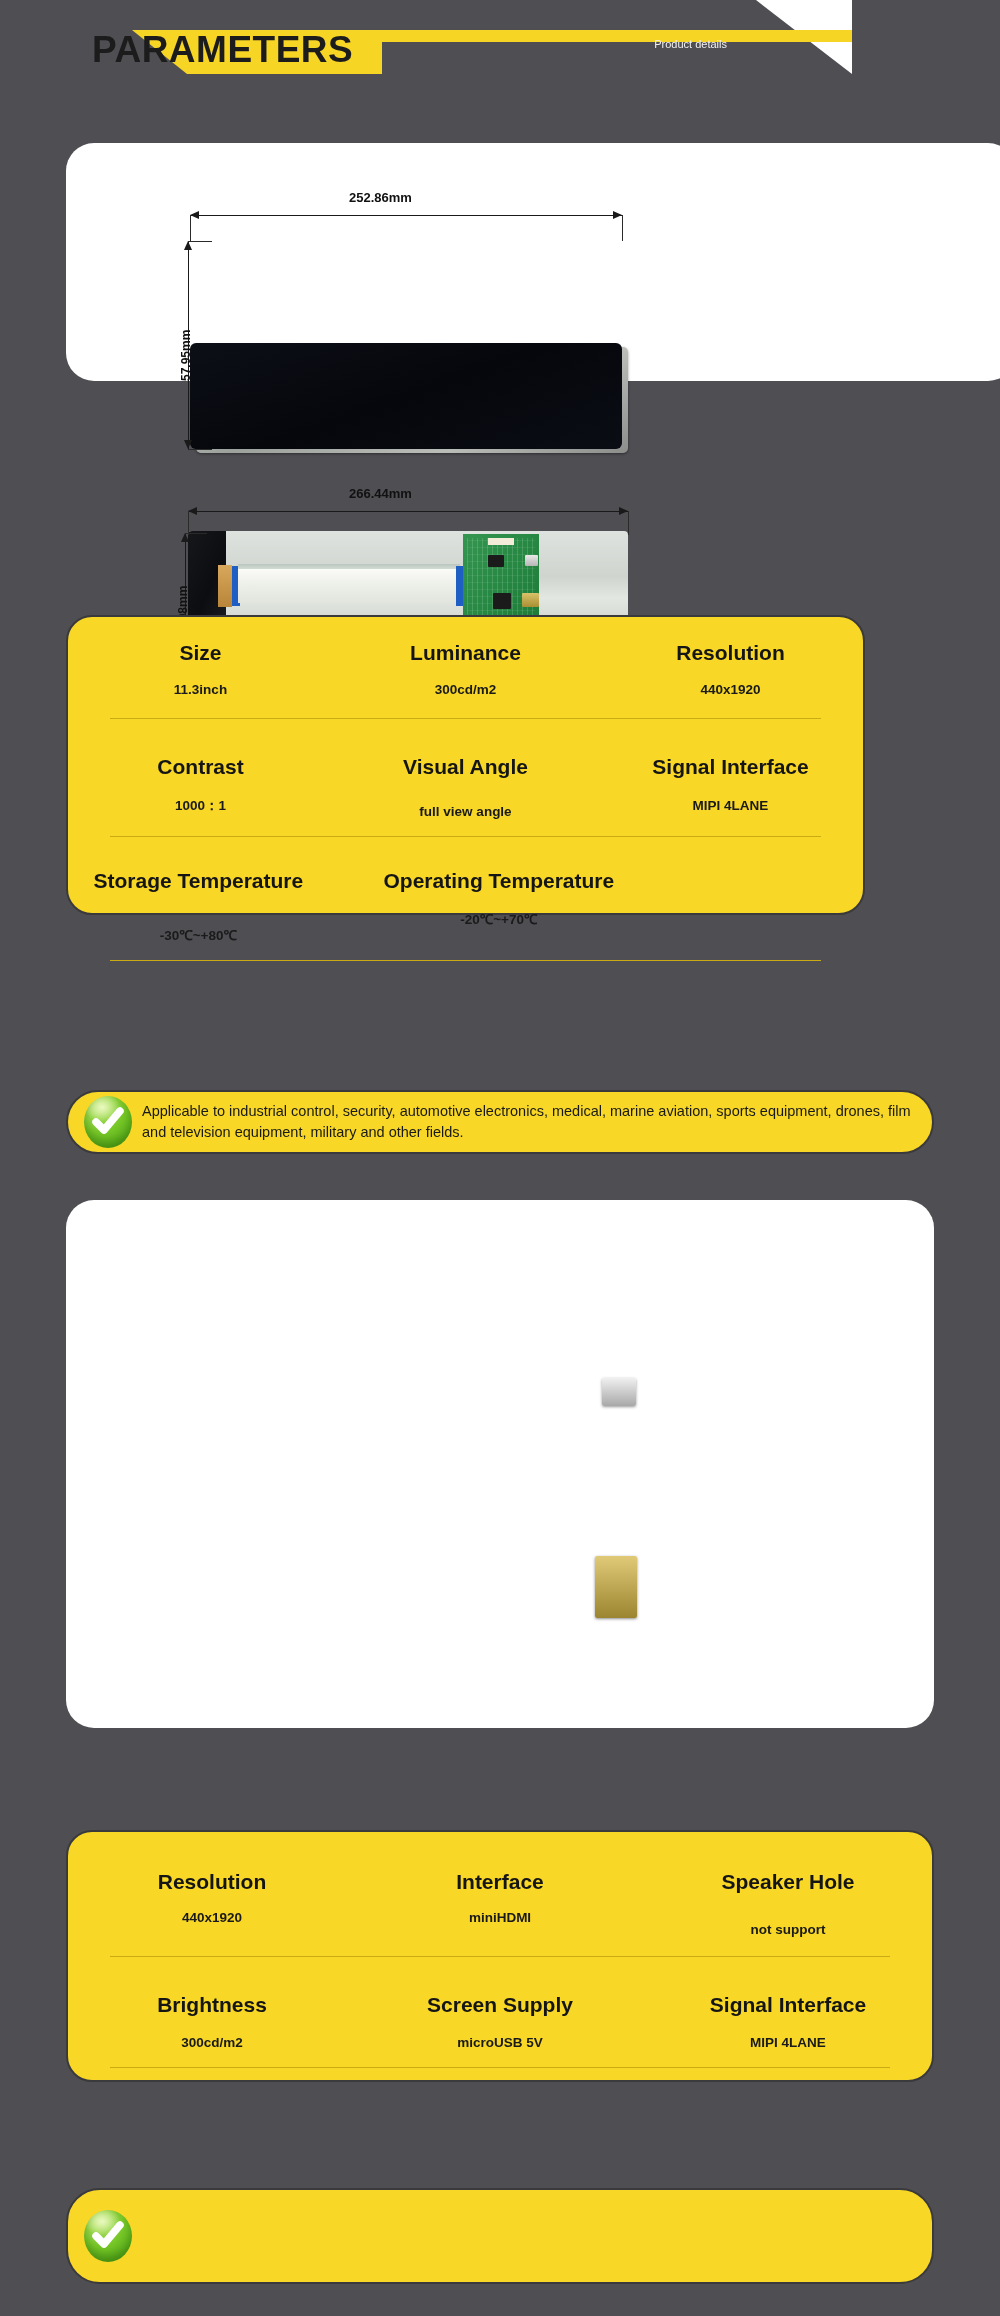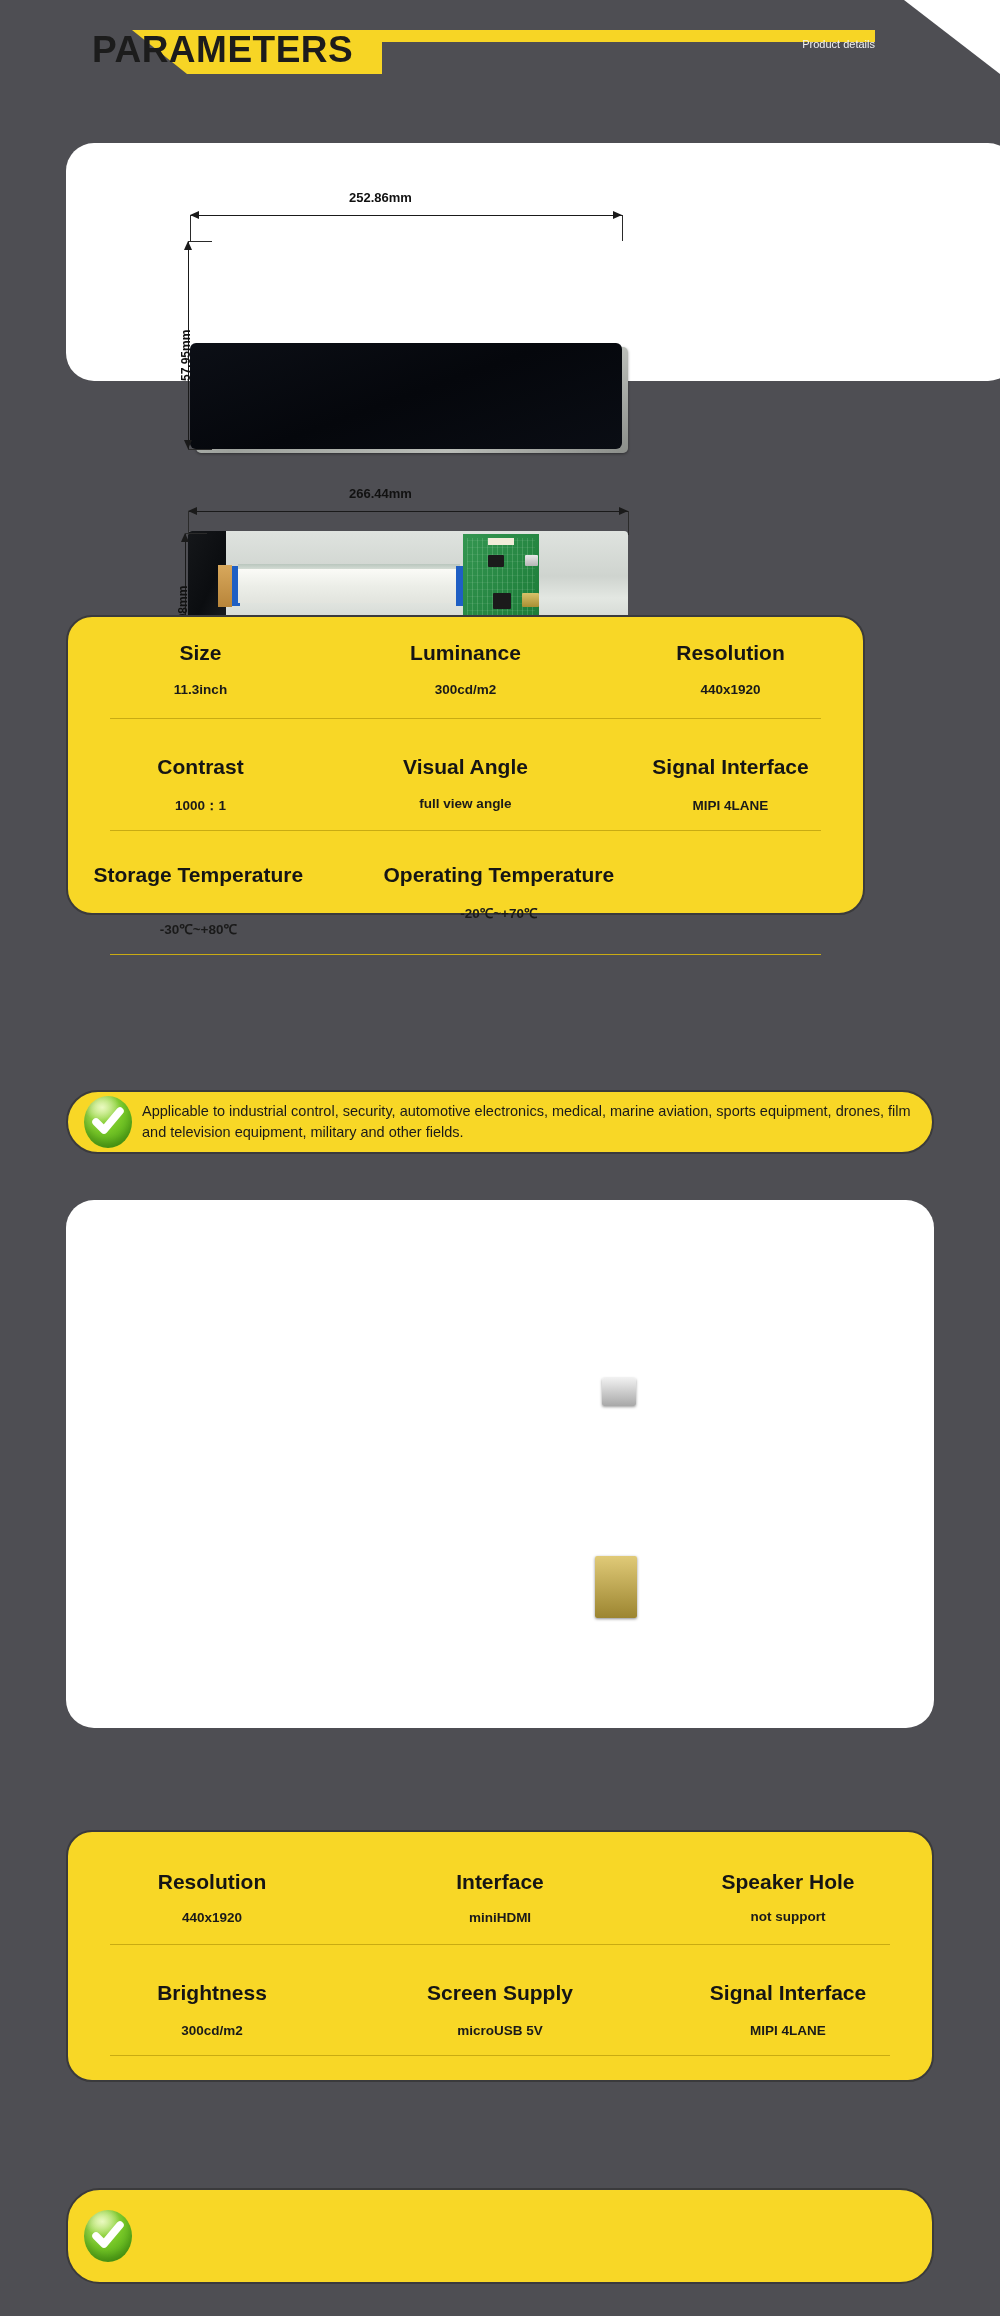--- a/index.html
+++ b/index.html
@@ -9,21 +9,21 @@
     height: 2316px;
     background: #4e4e53;
     font-family: "Liberation Sans", sans-serif;
     position: relative;
     overflow: hidden;
   }
 
   
   .header {
     position: relative;
-    width: 1000px;
+    width: 852px;
     height: 112px;
     overflow: hidden;
   }
   .header-corner {
     position: absolute;
     top: 0; right: 0;
     width: 96px; height: 74px;
     background: #ffffff;
     clip-path: polygon(100% 0, 100% 100%, 0 0);
   }
@@ -371,21 +371,21 @@
   </div>
   <div class="spec-divider" style="margin-top:18px;"></div>
 
   <div class="spec-row" style="padding-top:34px;">
     <div class="spec-cell">
       <div class="spec-label">Contrast</div>
       <div class="spec-value" style="margin-top:15px;">1000：1</div>
     </div>
     <div class="spec-cell">
       <div class="spec-label">Visual Angle</div>
-      <div class="spec-value" style="margin-top:13px;">full view angle</div>
+      <div class="spec-value" style="margin-top:21px;">full view angle</div>
     </div>
     <div class="spec-cell">
       <div class="spec-label">Signal Interface</div>
       <div class="spec-value" style="margin-top:15px;">MIPI 4LANE</div>
     </div>
   </div>
   <div class="spec-divider" style="margin-top:14px;"></div>
 
   <div class="spec-row" style="padding-top:30px;gap:28px;">
     <div class="spec-cell" style="flex:1.06;">
@@ -429,21 +429,21 @@
     <div class="spec-cell">
       <div class="spec-label">Resolution</div>
       <div class="spec-value" style="margin-top:12px;">440x1920</div>
     </div>
     <div class="spec-cell">
       <div class="spec-label">Interface</div>
       <div class="spec-value" style="margin-top:12px;">miniHDMI</div>
     </div>
     <div class="spec-cell">
       <div class="spec-label">Speaker Hole</div>
-      <div class="spec-value" style="margin-top:11px;text-align:center;">not support</div>
+      <div class="spec-value" style="margin-top:24px;text-align:center;">not support</div>
     </div>
   </div>
   <div class="spec-divider" style="margin-top:16px;"></div>
 
   <div class="spec-row" style="padding-top:34px;">
     <div class="spec-cell">
       <div class="spec-label">Brightness</div>
       <div class="spec-value" style="margin-top:14px;">300cd/m2</div>
     </div>
     <div class="spec-cell">

